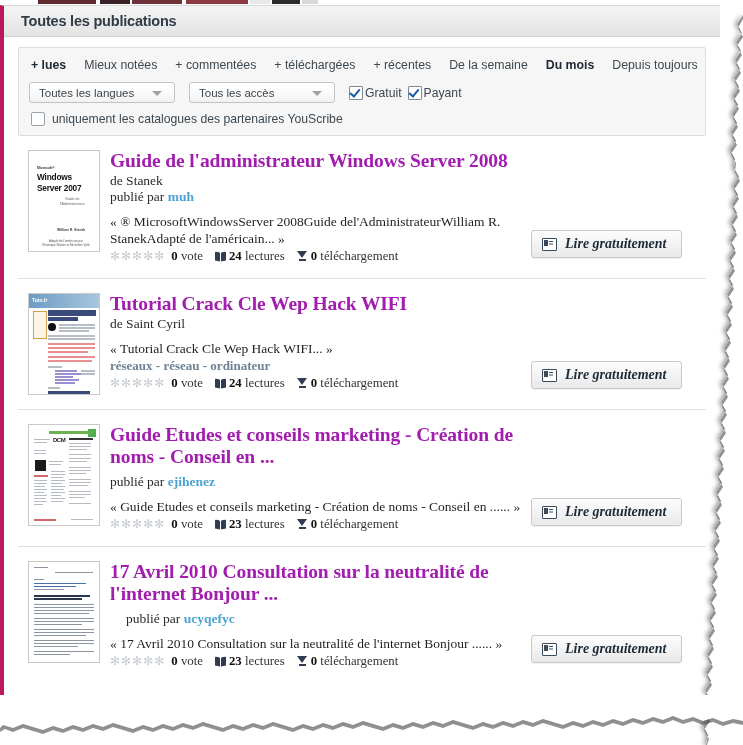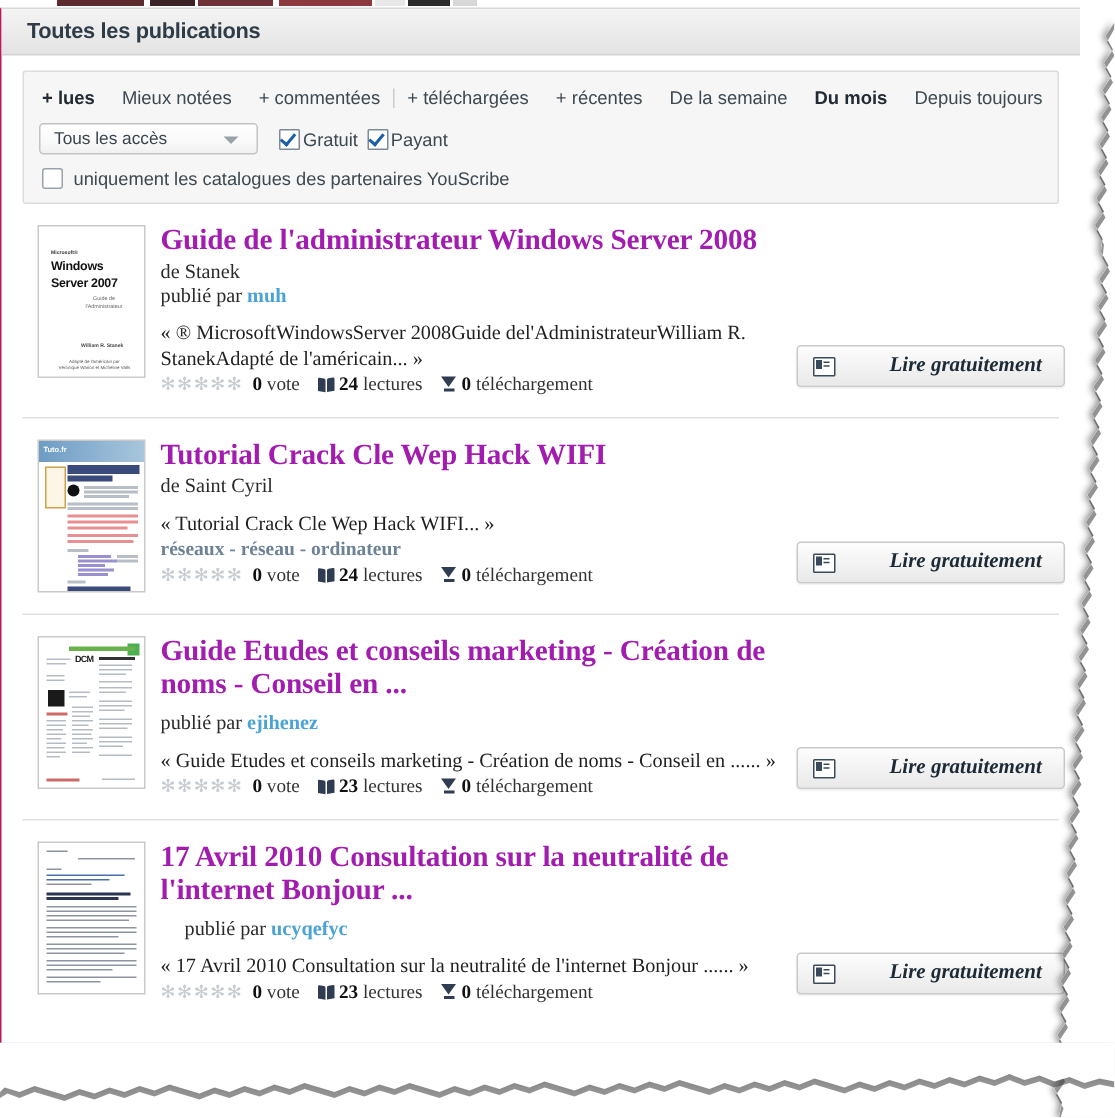--- a/index.html
+++ b/index.html
@@ -19,21 +19,21 @@
     overflow: hidden;
   }
   #top-strip .seg { position:absolute; top:0; height:4px; }
 
   #page {
     position: absolute;
     top: 5px; left: 0;
     width: 720px;
     height: 712px;
     background: #ffffff;
-    border-left: 1px solid #be185d;
+    border-left: 4px solid #be185d;
     border-top: 1px solid #d8d8d8;
     box-sizing: border-box;
     overflow: hidden;
   }
 
   
   .page-header {
     height: 31px;
     background: linear-gradient(to bottom, #f4f4f4 0%, #eaeaea 60%, #e3e3e3 100%);
     border-bottom: 1px solid #d3d3d3;
@@ -250,21 +250,20 @@
   .read-btn {
     display:flex; align-items:center;
     height: 26px;
     padding: 0 14px 0 10px;
     border: 1px solid #c9c9c9;
     border-radius: 3px;
     background: linear-gradient(to bottom,#fdfdfd 0%,#f3f3f3 50%,#e9e9e9 100%);
     box-shadow: 0 1px 1px rgba(0,0,0,0.06);
     cursor: pointer;
     text-decoration:none;
-    gap:28px;
   }
   .read-btn .ico {
     width: 13px; height: 11px; margin-right: 8px;
     border: 1.6px solid #3a4a5a; border-radius: 1px;
     position: relative; background:#fff;
     flex: 0 0 auto;
   }
   .read-btn .ico::before {
     content:""; position:absolute; left:0.5px; top:1px; width:4px; height:6px;
     background:#3a4a5a;
@@ -319,20 +318,24 @@
         <a class="sort-link" href="#">+ récentes</a>
         <span class="sep"></span>
         <a class="sort-link" href="#">De la semaine</a>
         <span class="sep"></span>
         <a class="sort-link active" href="#">Du mois</a>
         <span class="sep"></span>
         <a class="sort-link" href="#">Depuis toujours</a>
       </div>
 
       <div class="controls-row">
+        <div class="select">
+          <span>Toutes les langues</span>
+          <span class="caret"></span>
+        </div>
         <div class="select">
           <span>Tous les accès</span>
           <span class="caret"></span>
         </div>
         <div class="cbox-group">
           <label class="cbox-item">
             <span class="cb checked"></span>
             <span class="lbl">Gratuit</span>
           </label>
           <label class="cbox-item">

